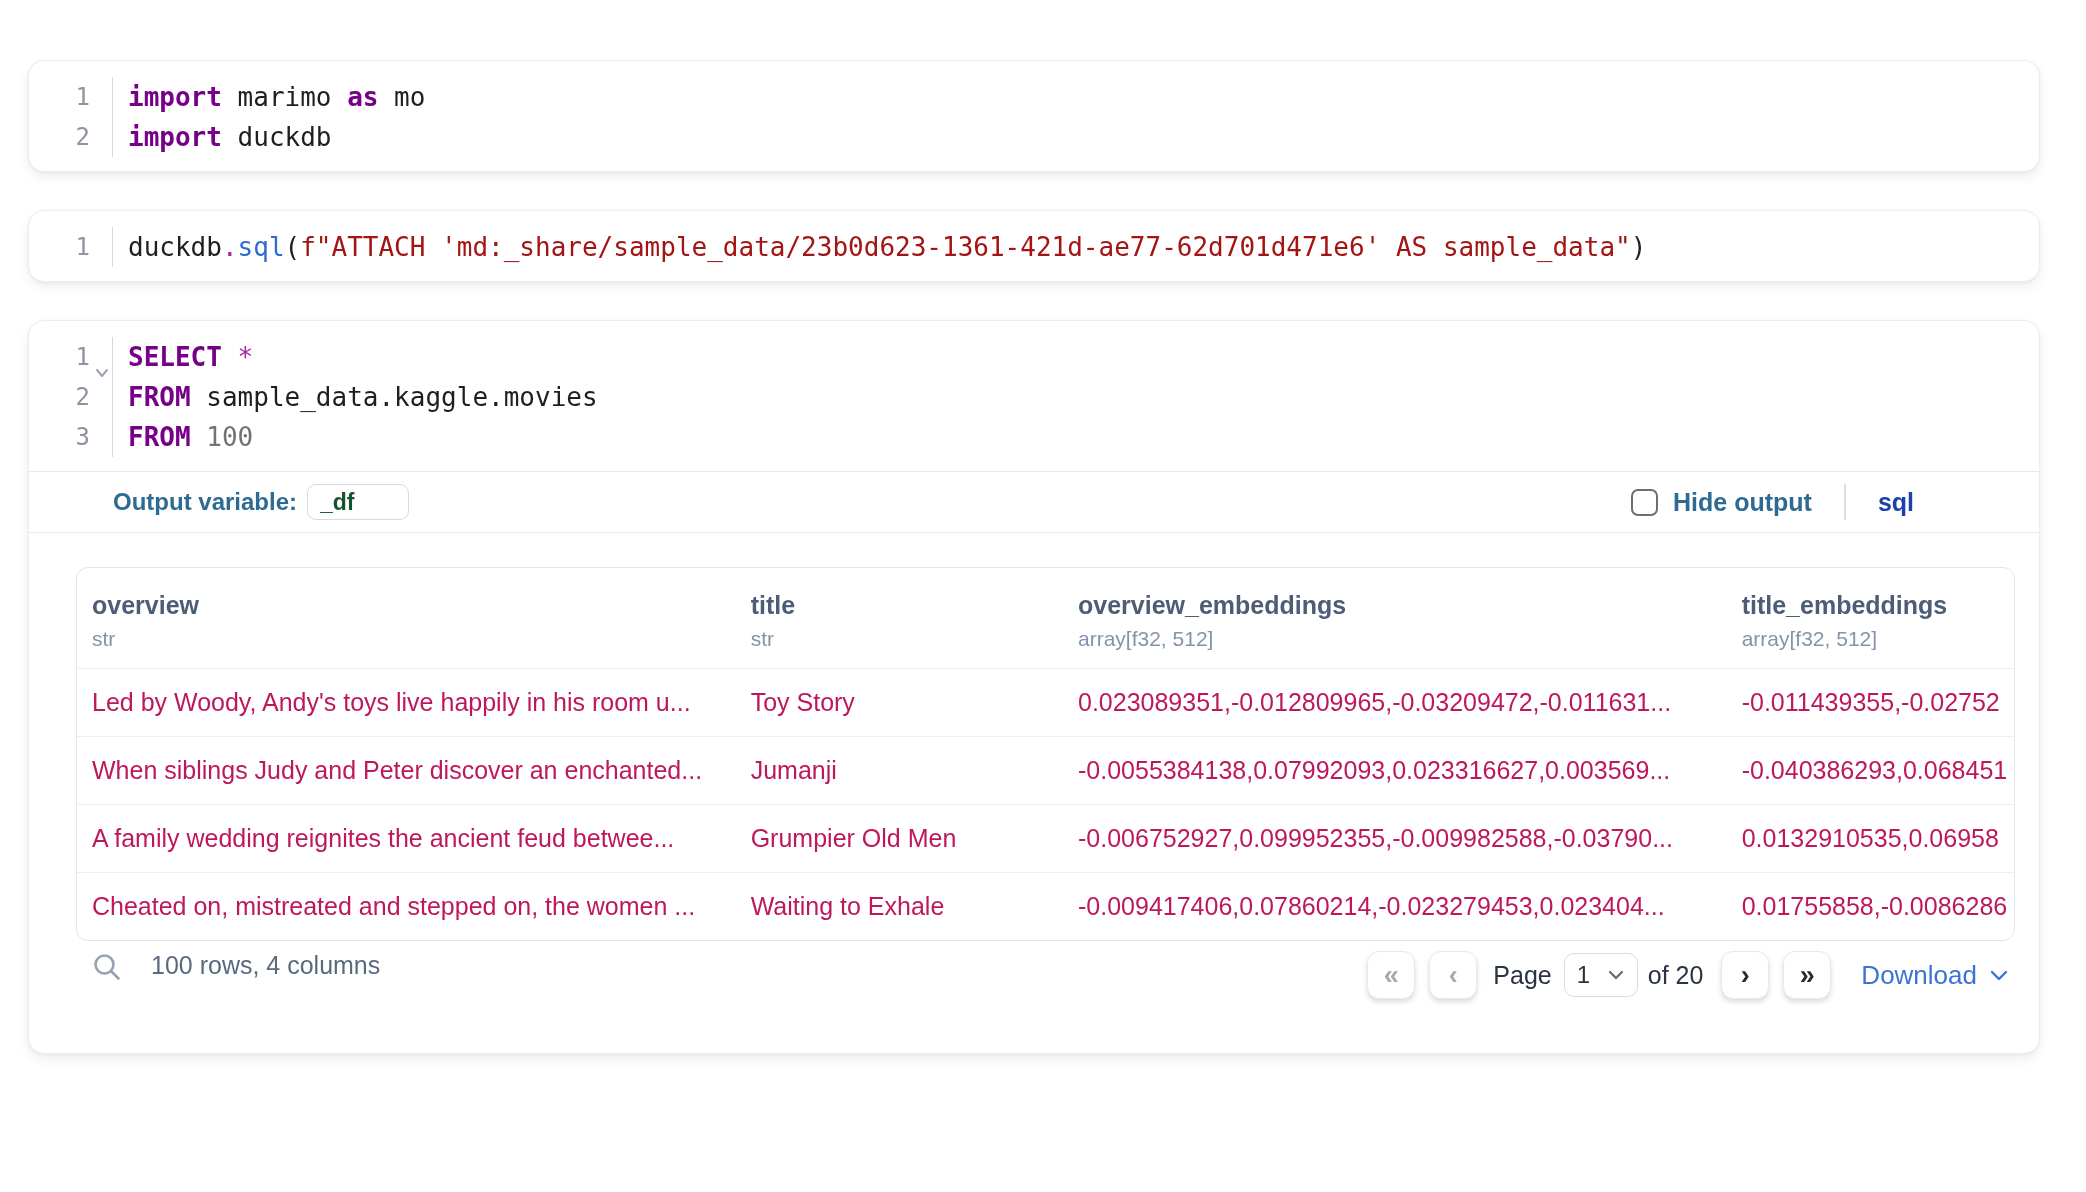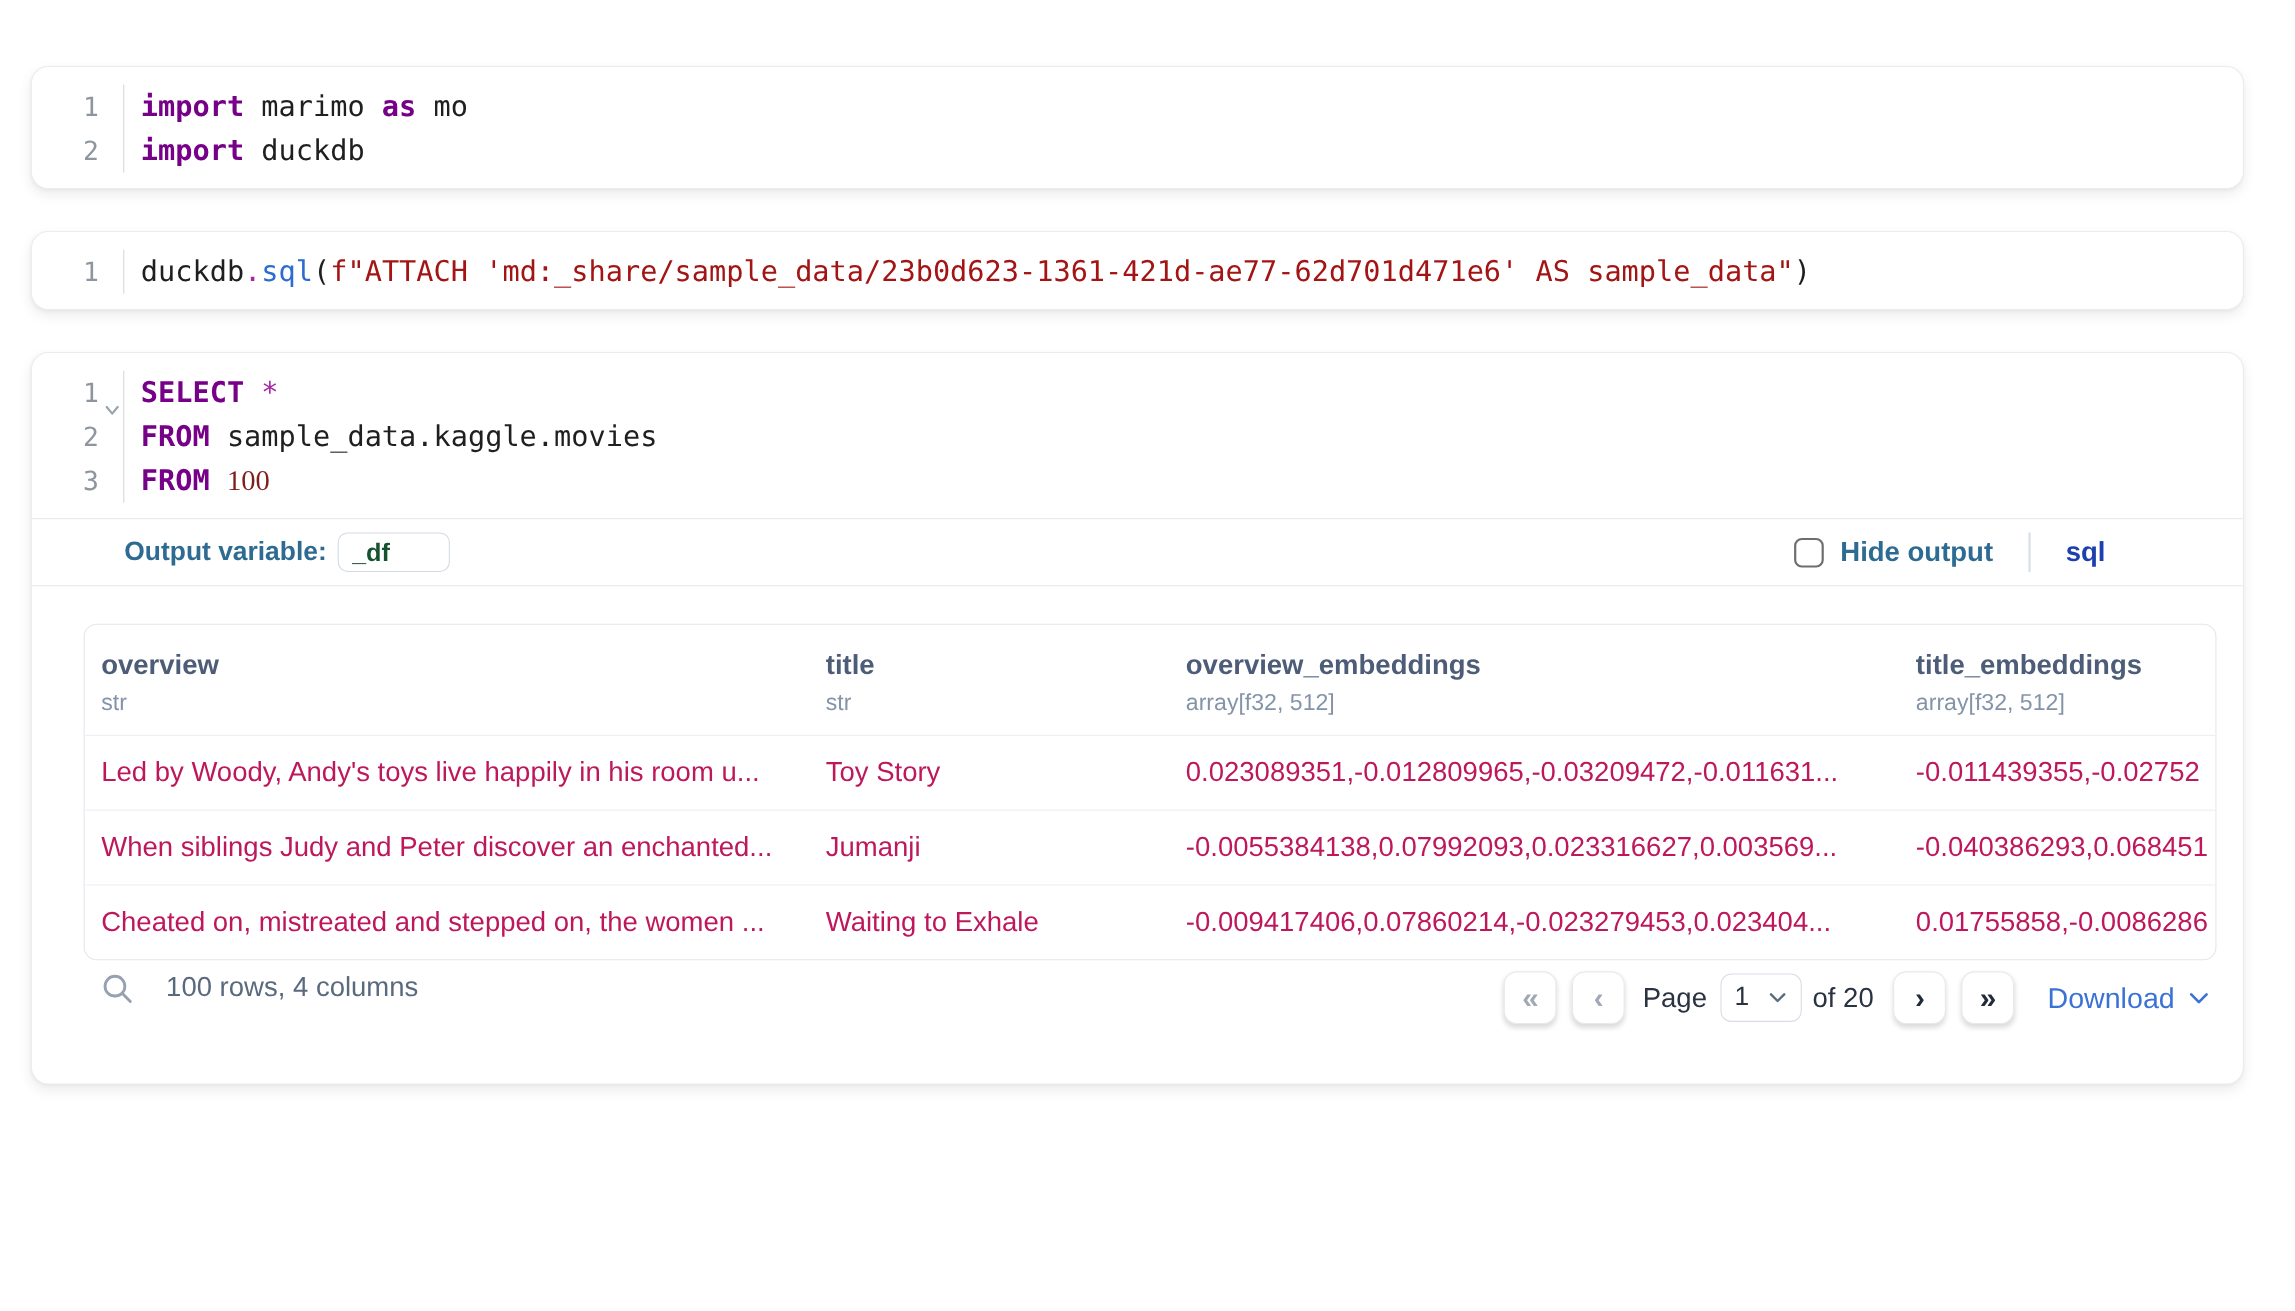--- a/index.html
+++ b/index.html
@@ -21,21 +21,21 @@
   .ln { position:relative; height:40px; line-height:40px; text-align:right; padding-right:22px;
         font-family:"DejaVu Sans Mono", monospace; font-size:24px; color:#8e959e; }
   .ln .fold { position:absolute; right:2px; top:14px; }
   .lines { flex:1; padding-left:15px; }
   .code-line { height:40px; line-height:40px; white-space:pre;
                font-family:"DejaVu Sans Mono", monospace; font-size:26px; color:#1f1f1f; }
   .tk-kw { color:#770088; font-weight:bold; }
   .tk-op { color:#a626a4; }
   .tk-fn { color:#2c6bd2; }
   .tk-str { color:#a31515; }
-  .tk-num { color:#7f1d1d;font-family:Liberation Serif, serif; }
+  .tk-num { color:#737373; }
   .tk-pl { color:#1f1f1f; }
 
   
   .toolbar { height:62px; border-top:1.5px solid #e8e8e8; border-bottom:1.5px solid #e8e8e8;
              display:flex; align-items:center; padding-left:84px; padding-right:125px; }
   .ov-label { font-size:24px; font-weight:bold; color:#2e6b92; margin-right:10px; }
   .var-input { width:102px; height:36px; border:1.5px solid #d4dbe4; border-radius:9px;
                font-family:"Liberation Sans", sans-serif; font-size:23px; font-weight:bold;
                color:#14532d; padding:0 12px; outline:none; }
   .toolbar-right { margin-left:auto; display:flex; align-items:center; }
@@ -166,20 +166,26 @@
               <td>Led by Woody, Andy's toys live happily in his room u...</td>
               <td>Toy Story</td>
               <td>0.023089351,-0.012809965,-0.03209472,-0.011631...</td>
               <td class="clip">-0.011439355,-0.02752</td>
             </tr>
             <tr>
               <td>When siblings Judy and Peter discover an enchanted...</td>
               <td>Jumanji</td>
               <td>-0.0055384138,0.07992093,0.023316627,0.003569...</td>
               <td class="clip">-0.040386293,0.068451</td>
+            </tr>
+            <tr>
+              <td>A family wedding reignites the ancient feud betwee...</td>
+              <td>Grumpier Old Men</td>
+              <td>-0.006752927,0.099952355,-0.009982588,-0.03790...</td>
+              <td class="clip">0.0132910535,0.06958</td>
             </tr>
             <tr>
               <td>Cheated on, mistreated and stepped on, the women ...</td>
               <td>Waiting to Exhale</td>
               <td>-0.009417406,0.07860214,-0.023279453,0.023404...</td>
               <td class="clip">0.01755858,-0.0086286</td>
             </tr>
           </tbody>
         </table>
       </div>

